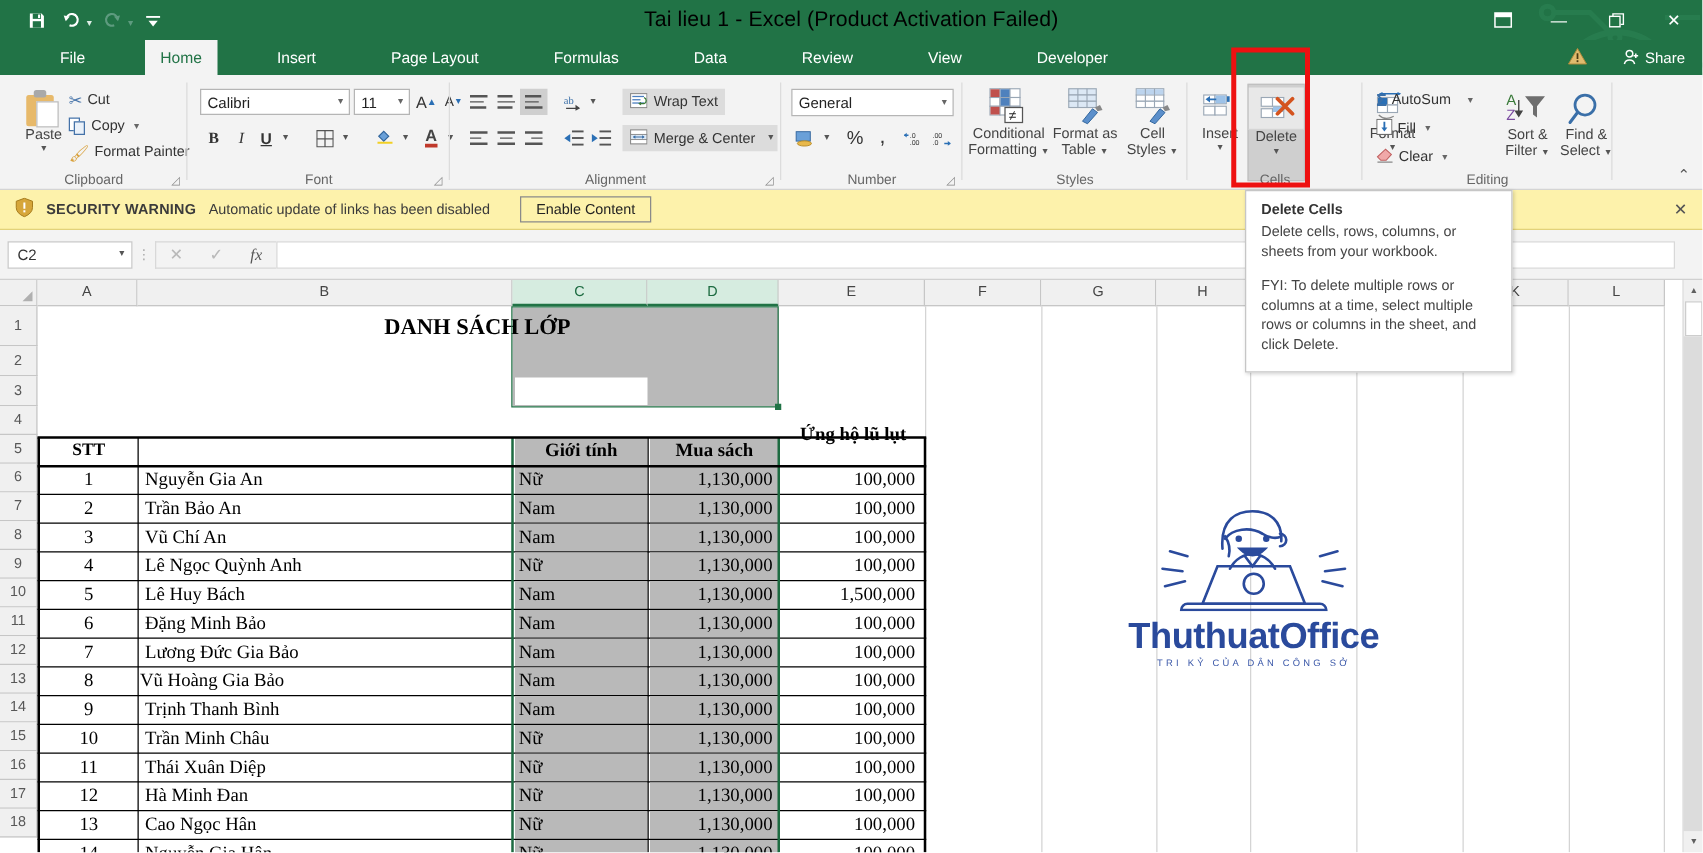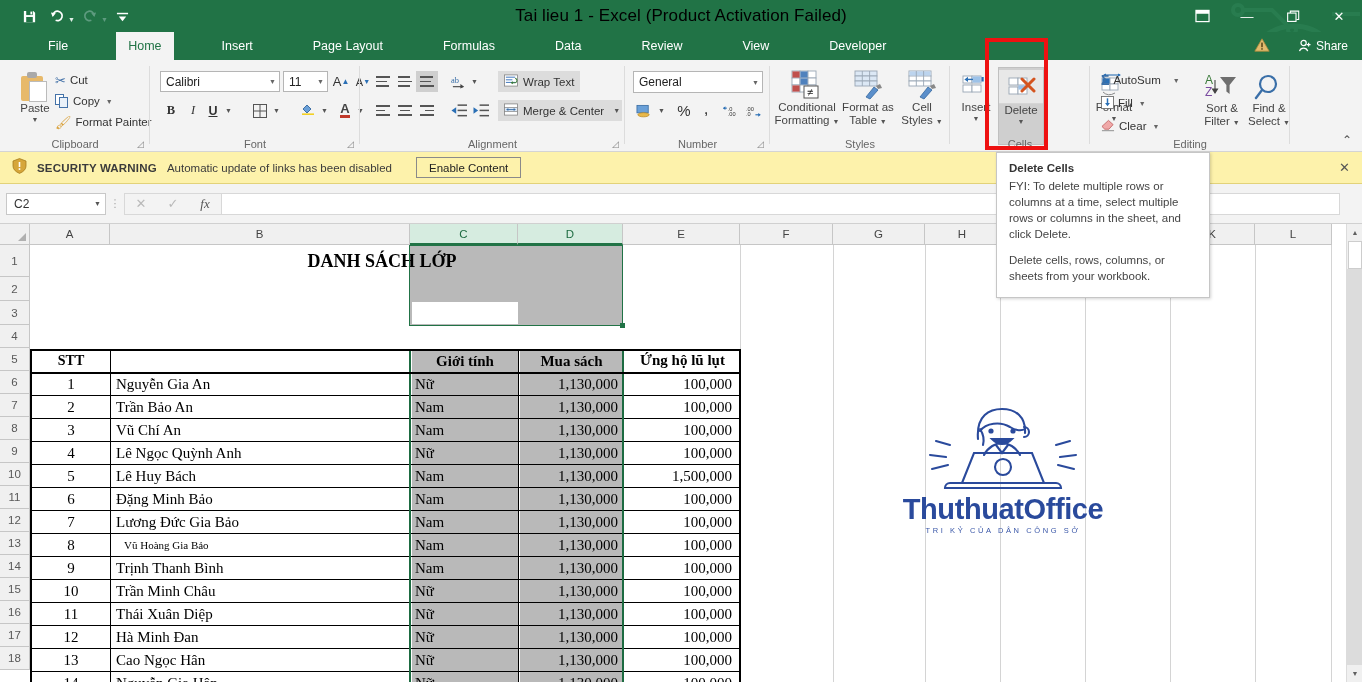--- a/index.html
+++ b/index.html
@@ -828,21 +828,21 @@
       <div class="gl" style="left:1301px; top:0; width:1px; height:437px;"></div>
 
       <div class="selrange" style="left:380px; top:1px; width:213px; height:79px;"></div>
       <div class="activecell" style="left:382px; top:57px; width:106px; height:22px;"></div>
 
       <div class="cell" style="left:2px; top:0; width:700px; height:32px; justify-content:center; font-weight:bold; font-size:18px;">DANH SÁCH LỚP</div>
 
       <div class="cell" style="left:2px;   top:105px; width:78px;  height:22px; justify-content:center; font-weight:bold; font-size:14px;">STT</div>
       <div class="cell" style="left:382px; top:105px; width:106px; height:22px; justify-content:center; font-weight:bold; font-size:15px; background:#b9b9b9;">Giới tính</div>
       <div class="cell" style="left:490px; top:105px; width:103px; height:22px; justify-content:center; font-weight:bold; font-size:15px; background:#b9b9b9;">Mua sách</div>
-      <div class="cell" style="left:595px; top:105px; width:115px; height:20px; justify-content:center; font-weight:bold; font-size:15px;">Ứng hộ lũ lụt</div>
+      <div class="cell" style="left:595px; top:93px; width:115px; height:20px; justify-content:center; font-weight:bold; font-size:15px;">Ứng hộ lũ lụt</div>
 
       <div id="data-rows">
           <div class="cell" style="left: 2px; top: 128px; width: 78px; height: 22px; justify-content: center; font-size: 15px;">1</div>
           <div class="cell" style="left: 82px; top: 128px; width: 296px; height: 22px; justify-content: flex-start; font-size: 15px; padding: 0px 4px;">Nguyễn Gia An</div>
           <div class="cell" style="left: 382px; top: 128px; width: 106px; height: 22px; justify-content: flex-start; font-size: 15px; padding: 0px 3px; background: rgb(185, 185, 185);">Nữ</div>
           <div class="cell" style="left: 490px; top: 128px; width: 103px; height: 22px; justify-content: flex-end; font-size: 15px; padding: 0px 5px; background: rgb(185, 185, 185);">1,130,000</div>
           <div class="cell" style="left: 595px; top: 128px; width: 111px; height: 22px; justify-content: flex-end; font-size: 15px; padding: 0px 4px;">100,000</div>
           <div class="bdr" style="left: 0px; top: 150px; width: 711px; height: 1px; background: rgb(0, 0, 0);"></div>
           <div class="cell" style="left: 2px; top: 151px; width: 78px; height: 22px; justify-content: center; font-size: 15px;">2</div>
           <div class="cell" style="left: 82px; top: 151px; width: 259px; height: 22px; justify-content: flex-start; font-size: 15px; padding: 0px 4px;">Trần Bảo An</div>
@@ -874,21 +874,21 @@
           <div class="cell" style="left: 490px; top: 243px; width: 103px; height: 22px; justify-content: flex-end; font-size: 15px; padding: 0px 5px; background: rgb(185, 185, 185);">1,130,000</div>
           <div class="cell" style="left: 595px; top: 243px; width: 111px; height: 22px; justify-content: flex-end; font-size: 15px; padding: 0px 4px;">100,000</div>
           <div class="bdr" style="left: 0px; top: 265px; width: 711px; height: 1px; background: rgb(0, 0, 0);"></div>
           <div class="cell" style="left: 2px; top: 266px; width: 78px; height: 22px; justify-content: center; font-size: 15px;">7</div>
           <div class="cell" style="left: 82px; top: 266px; width: 296px; height: 22px; justify-content: flex-start; font-size: 15px; padding: 0px 4px;">Lương Đức Gia Bảo</div>
           <div class="cell" style="left: 382px; top: 266px; width: 106px; height: 22px; justify-content: flex-start; font-size: 15px; padding: 0px 3px; background: rgb(185, 185, 185);">Nam</div>
           <div class="cell" style="left: 490px; top: 266px; width: 103px; height: 22px; justify-content: flex-end; font-size: 15px; padding: 0px 5px; background: rgb(185, 185, 185);">1,130,000</div>
           <div class="cell" style="left: 595px; top: 266px; width: 111px; height: 22px; justify-content: flex-end; font-size: 15px; padding: 0px 4px;">100,000</div>
           <div class="bdr" style="left: 0px; top: 288px; width: 711px; height: 1px; background: rgb(0, 0, 0);"></div>
           <div class="cell" style="left: 2px; top: 289px; width: 78px; height: 22px; justify-content: center; font-size: 15px;">8</div>
-          <div class="cell" style="left: 82px; top: 289px; width: 296px; height: 22px; justify-content: flex-start; font-size: 11px; padding: 0px 12px; text-align: center;">Vũ Hoàng Gia Bảo</div>
+          <div class="cell" style="left: 82px; top: 289px; width: 296px; height: 22px; justify-content: flex-start; font-size: 15px; padding: 0px 0; text-align: center;">Vũ Hoàng Gia Bảo</div>
           <div class="cell" style="left: 382px; top: 289px; width: 106px; height: 22px; justify-content: flex-start; font-size: 15px; padding: 0px 3px; background: rgb(185, 185, 185);">Nam</div>
           <div class="cell" style="left: 490px; top: 289px; width: 103px; height: 22px; justify-content: flex-end; font-size: 15px; padding: 0px 5px; background: rgb(185, 185, 185);">1,130,000</div>
           <div class="cell" style="left: 595px; top: 289px; width: 111px; height: 22px; justify-content: flex-end; font-size: 15px; padding: 0px 4px;">100,000</div>
           <div class="bdr" style="left: 0px; top: 311px; width: 711px; height: 1px; background: rgb(0, 0, 0);"></div>
           <div class="cell" style="left: 2px; top: 312px; width: 78px; height: 22px; justify-content: center; font-size: 15px;">9</div>
           <div class="cell" style="left: 82px; top: 312px; width: 296px; height: 22px; justify-content: flex-start; font-size: 15px; padding: 0px 4px;">Trịnh Thanh Bình</div>
           <div class="cell" style="left: 382px; top: 312px; width: 106px; height: 22px; justify-content: flex-start; font-size: 15px; padding: 0px 3px; background: rgb(185, 185, 185);">Nam</div>
           <div class="cell" style="left: 490px; top: 312px; width: 103px; height: 22px; justify-content: flex-end; font-size: 15px; padding: 0px 5px; background: rgb(185, 185, 185);">1,130,000</div>
           <div class="cell" style="left: 595px; top: 312px; width: 111px; height: 22px; justify-content: flex-end; font-size: 15px; padding: 0px 4px;">100,000</div>
           <div class="bdr" style="left: 0px; top: 334px; width: 711px; height: 1px; background: rgb(0, 0, 0);"></div>
@@ -964,17 +964,17 @@
       <div class="arr">▲</div>
       <div class="thumb"></div>
       <div class="arr down">▼</div>
     </div>
   </div>
 
   <div class="redbox" style="left:985px; top:38px; width:63px; height:112px;"></div>
 
   <div class="tooltip" style="left:996px; top:152px;">
     <div class="tt-title">Delete Cells</div>
+    <div class="tt-p">Delete cells, rows, columns, or sheets from your workbook.</div>
     <div class="tt-p">FYI: To delete multiple rows or columns at a time, select multiple rows or columns in the sheet, and click Delete.</div>
-    <div class="tt-p">Delete cells, rows, columns, or sheets from your workbook.</div>
   </div>
 
 </div>
 
 </body></html>

